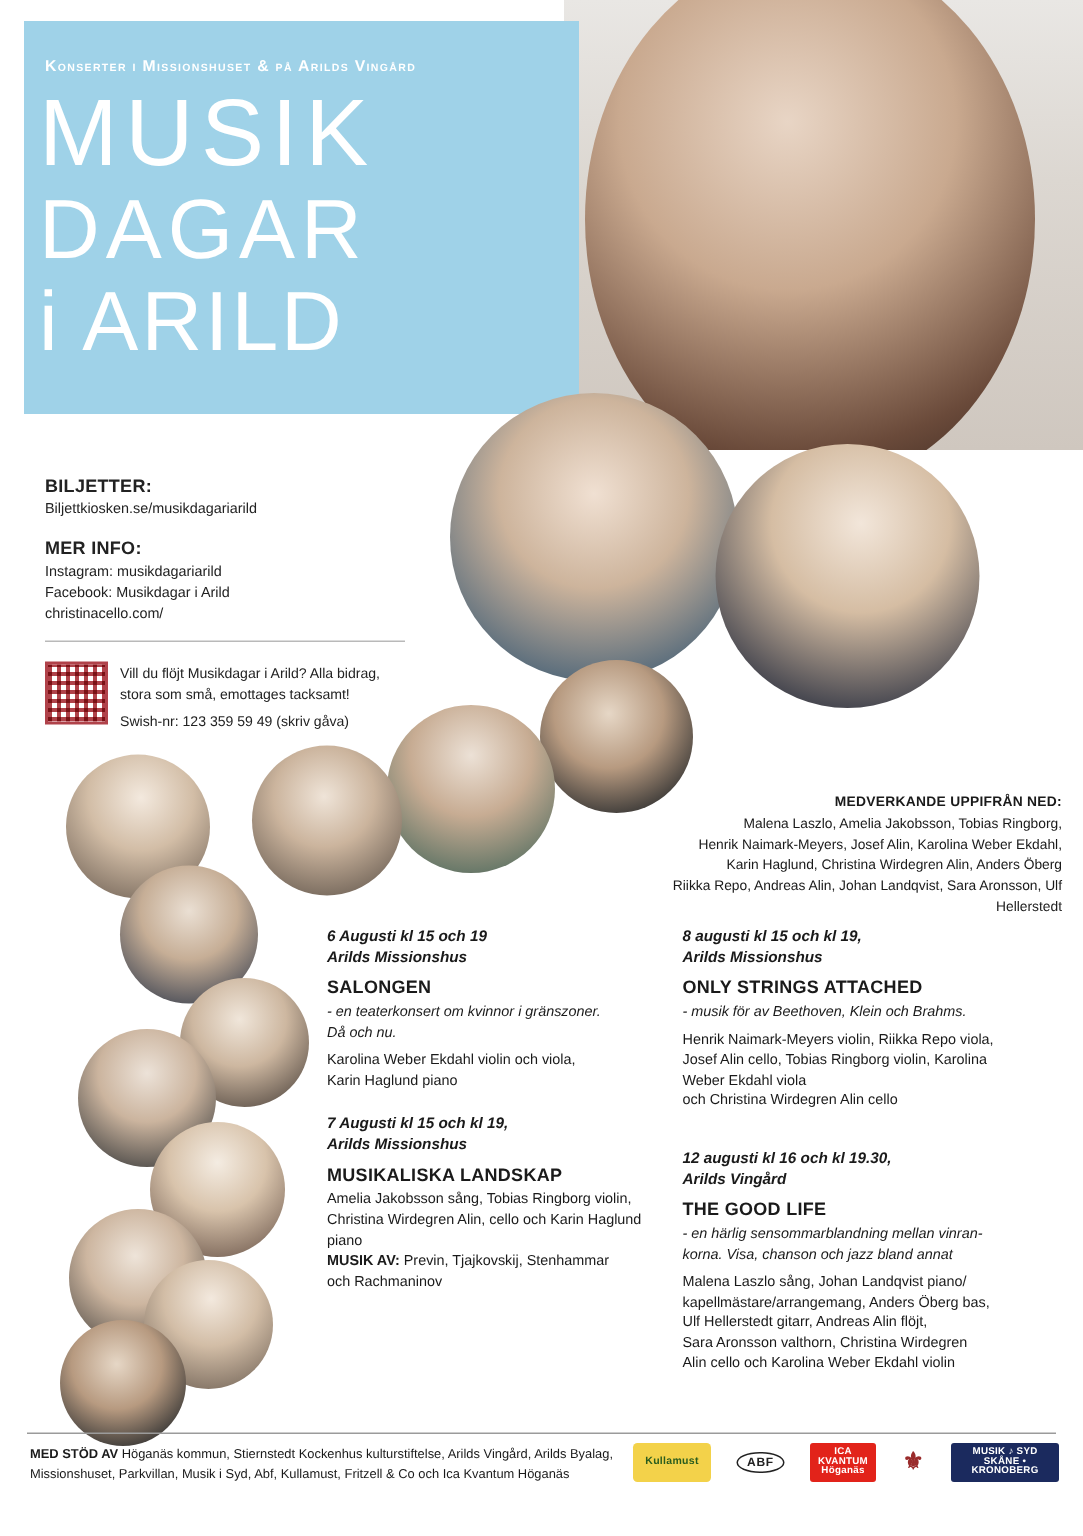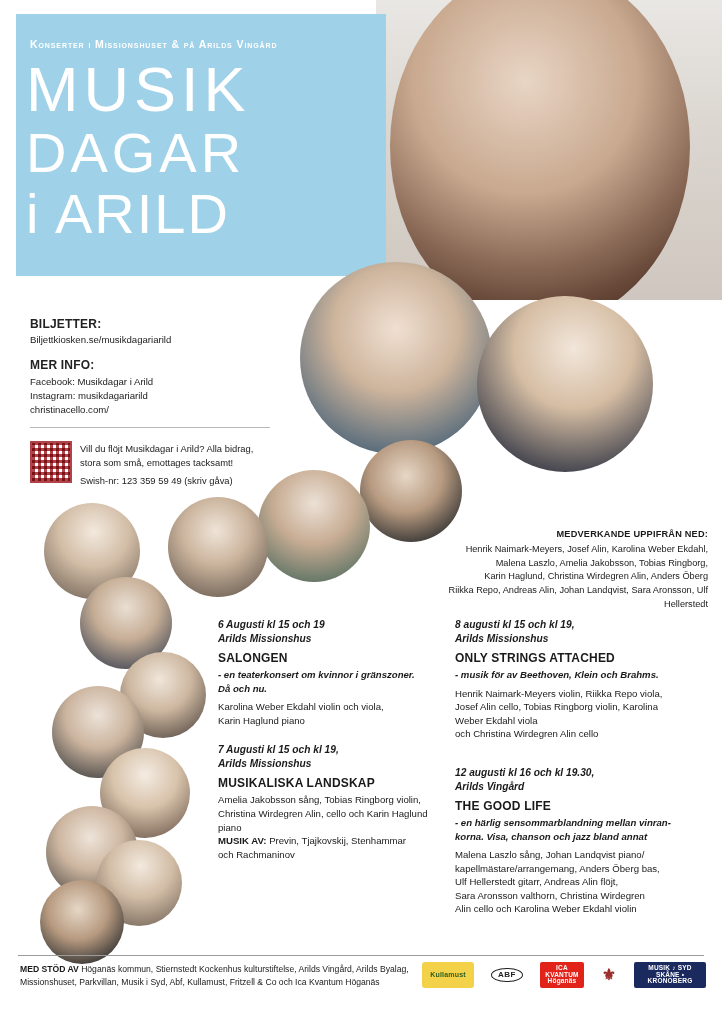--- a/index.html
+++ b/index.html
@@ -180,21 +180,20 @@
     font-size: 12px;
     font-weight: 700;
     letter-spacing: 0.2px;
     line-height: 1.05;
   }
   .ev .sub {
     font-size: 9.6px;
     font-style: italic;
     line-height: 1.4;
     margin-bottom: 5px;
-    font-weight: bold;
   }
   .ev .cast {
     font-size: 9.6px;
     line-height: 1.42;
   }
   .ev .musik {
     font-size: 9.6px;
     line-height: 1.42;
   }
   .ev .musik b { font-weight: 700; }
@@ -302,41 +301,41 @@
   <div class="circ ph-k" style="left:100px; top:748px; width:90px;  height:90px;"></div>
   <div class="circ ph-l" style="left:46px;  top:806px; width:92px;  height:92px;"></div>
   <div class="circ ph-g" style="left:96px;  top:840px; width:86px;  height:86px;"></div>
   <div class="circ ph-d" style="left:40px;  top:880px; width:84px;  height:84px;"></div>
 
   <div class="info">
     <div class="lbl">BILJETTER:</div>
     <div>Biljettkiosken.se/musikdagariarild</div>
     <div class="gap"></div>
     <div class="lbl">MER INFO:</div>
+    <div>Instagram: musikdagariarild</div>
     <div>Facebook: Musikdagar i Arild</div>
-    <div>Instagram: musikdagariarild</div>
     <div>christinacello.com/</div>
   </div>
 
   <div class="rule"></div>
 
   <div class="swish-row">
     <div class="qr"></div>
     <div class="swish-txt">
       <div>Vill du flöjt Musikdagar i Arild? Alla bidrag,</div>
       <div>stora som små, emottages tacksamt!</div>
       <div style="height:5px"></div>
       <div>Swish-nr: 123 359 59 49 (skriv gåva)</div>
     </div>
   </div>
 
   <div class="performers">
     <div class="ptitle">MEDVERKANDE UPPIFRÅN NED:</div>
+    <div>Malena Laszlo, Amelia Jakobsson, Tobias Ringborg,</div>
     <div>Henrik Naimark-Meyers, Josef Alin, Karolina Weber Ekdahl,</div>
-    <div>Malena Laszlo, Amelia Jakobsson, Tobias Ringborg,</div>
     <div>Karin Haglund, Christina Wirdegren Alin, Anders Öberg</div>
     <div>Riikka Repo, Andreas Alin,  Johan Landqvist, Sara Aronsson, Ulf Hellerstedt</div>
   </div>
 
   <div class="col-left">
     <div class="ev">
       <div class="when" style="white-space:pre-line">6 Augusti kl 15 och 19
 Arilds Missionshus</div>
       <h3>SALONGEN</h3>
       <div class="sub" style="white-space:pre-line">- en teaterkonsert om kvinnor i gränszoner.

